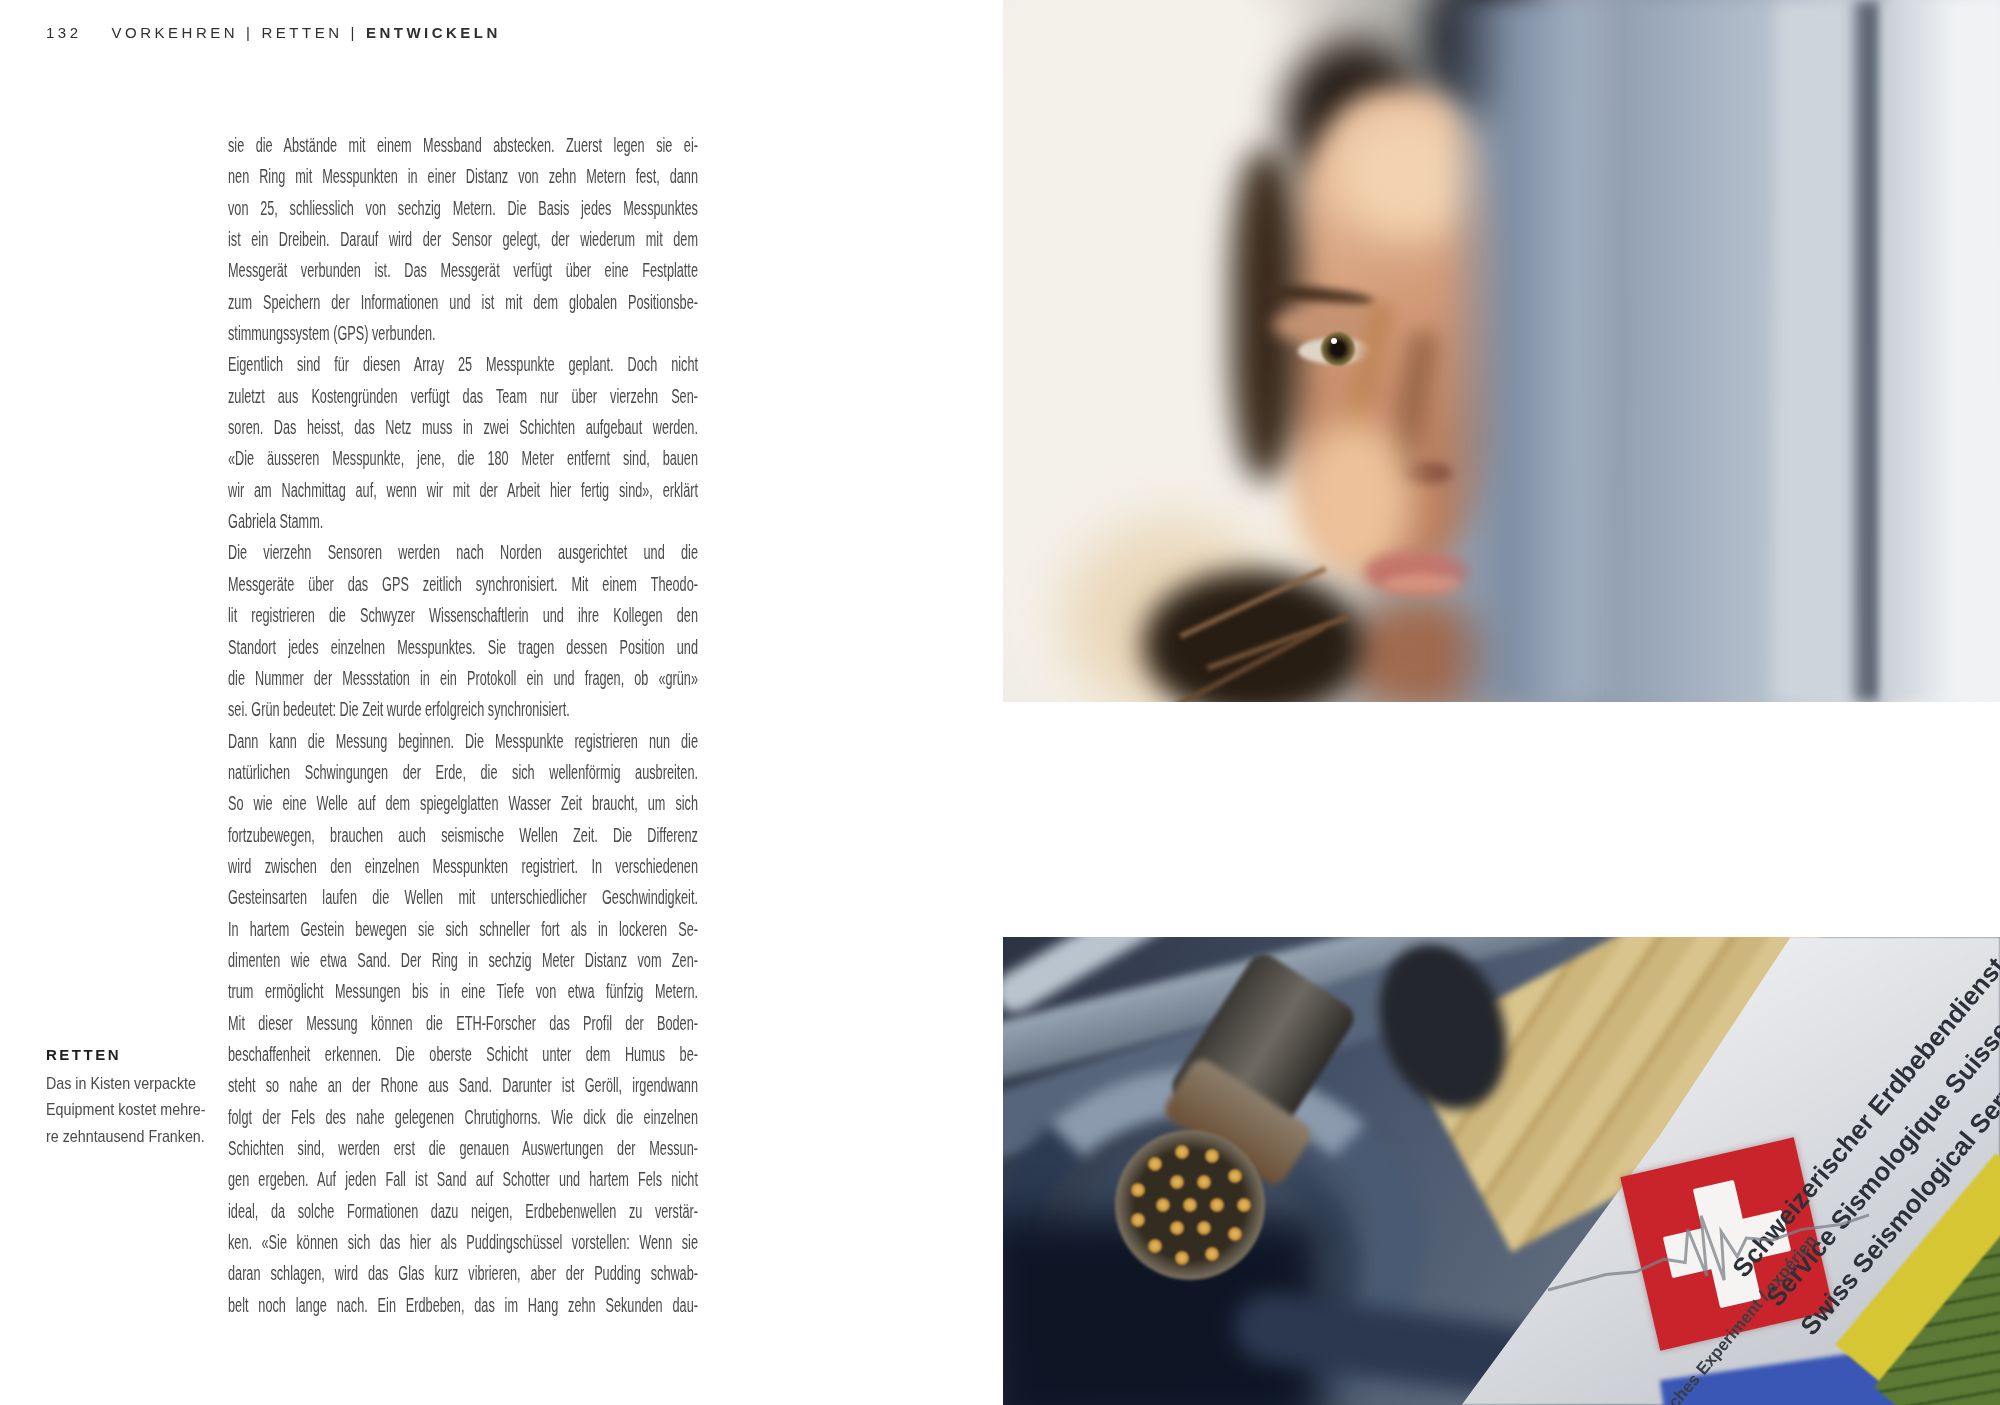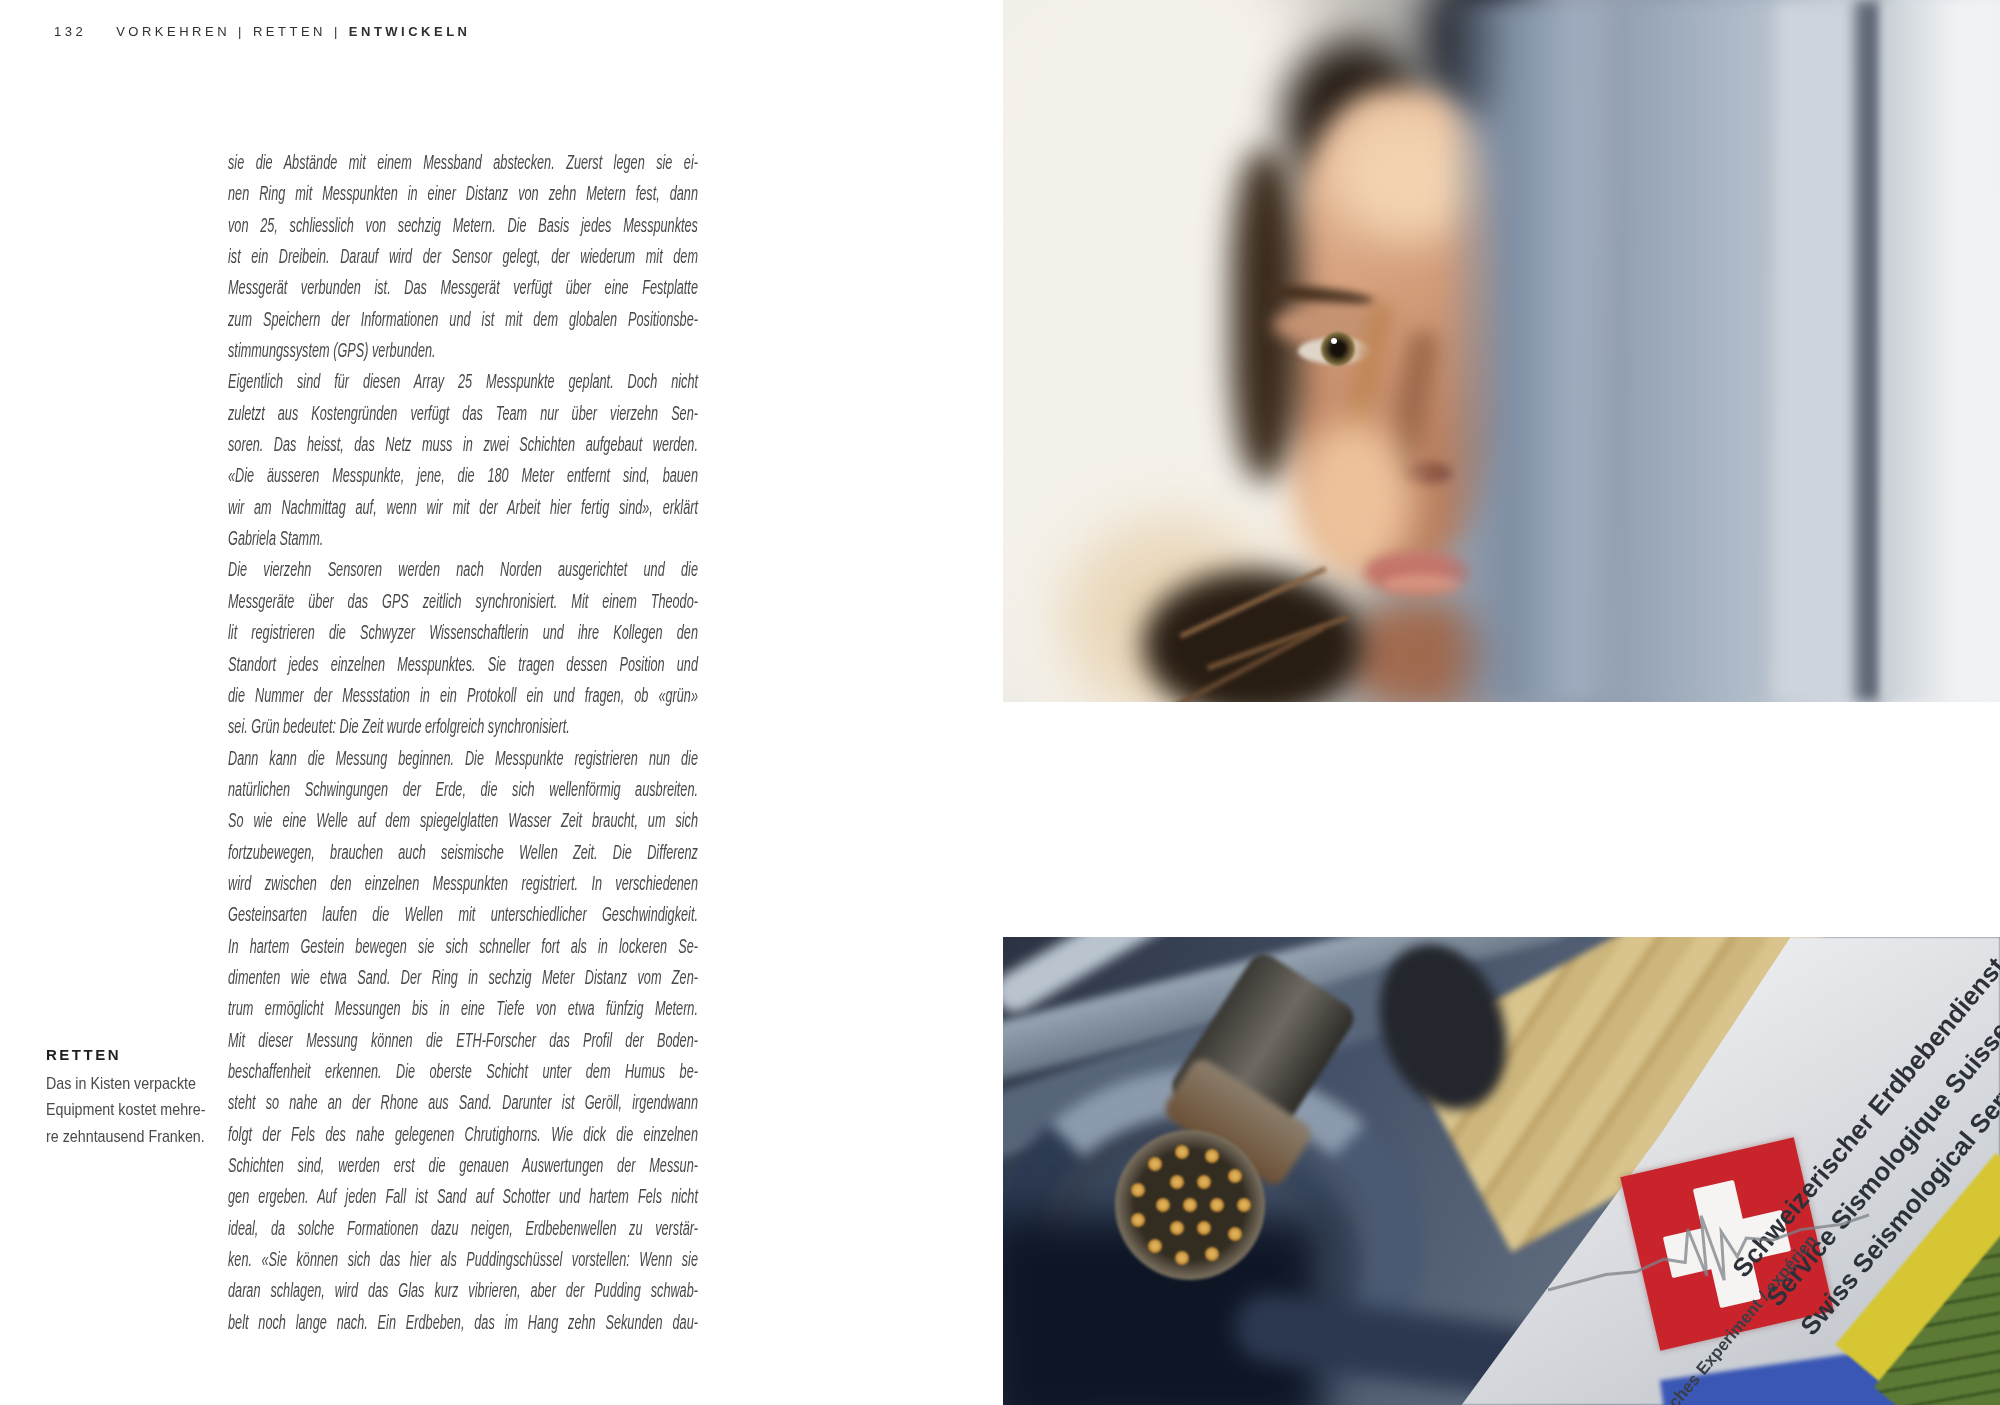--- a/index.html
+++ b/index.html
@@ -2,29 +2,29 @@
 <html><head>
 <meta charset="utf-8">
 <style>
   html,body { margin:0; padding:0; background:#ffffff; }
   #page {
     position:relative; width:2000px; height:1405px; background:#ffffff;
     overflow:hidden; font-family:"Liberation Sans", sans-serif;
   }
   
   #running-head {
-    position:absolute; left:54px; top:24px; font-size:13px; letter-spacing:3.5px;
+    position:absolute; left:46px; top:24px; font-size:15px; letter-spacing:3.5px;
     color:#2f2f2f; white-space:nowrap;
   }
   #running-head .pagenum { margin-right:30px; }
   #running-head .sep { padding:0 8px; color:#2f2f2f; }
   #running-head .bold { font-weight:700; }
 
   
-  #article { position:absolute; left:228px; top:147px; width:470px;font-style:italic; }
+  #article { position:absolute; left:228px; top:130px; width:470px; }
   .tline {
     width:740px; transform:scaleX(0.6351); transform-origin:0 0;
     font-size:20px; line-height:31.35px; color:#494949;
     text-align:justify; text-align-last:justify; white-space:nowrap;
   }
   .tline.pend { text-align-last:left; }
 
   
   #sidebar { position:absolute; left:46px; top:1046px; width:180px; }
   .note { margin-bottom:24px; }

